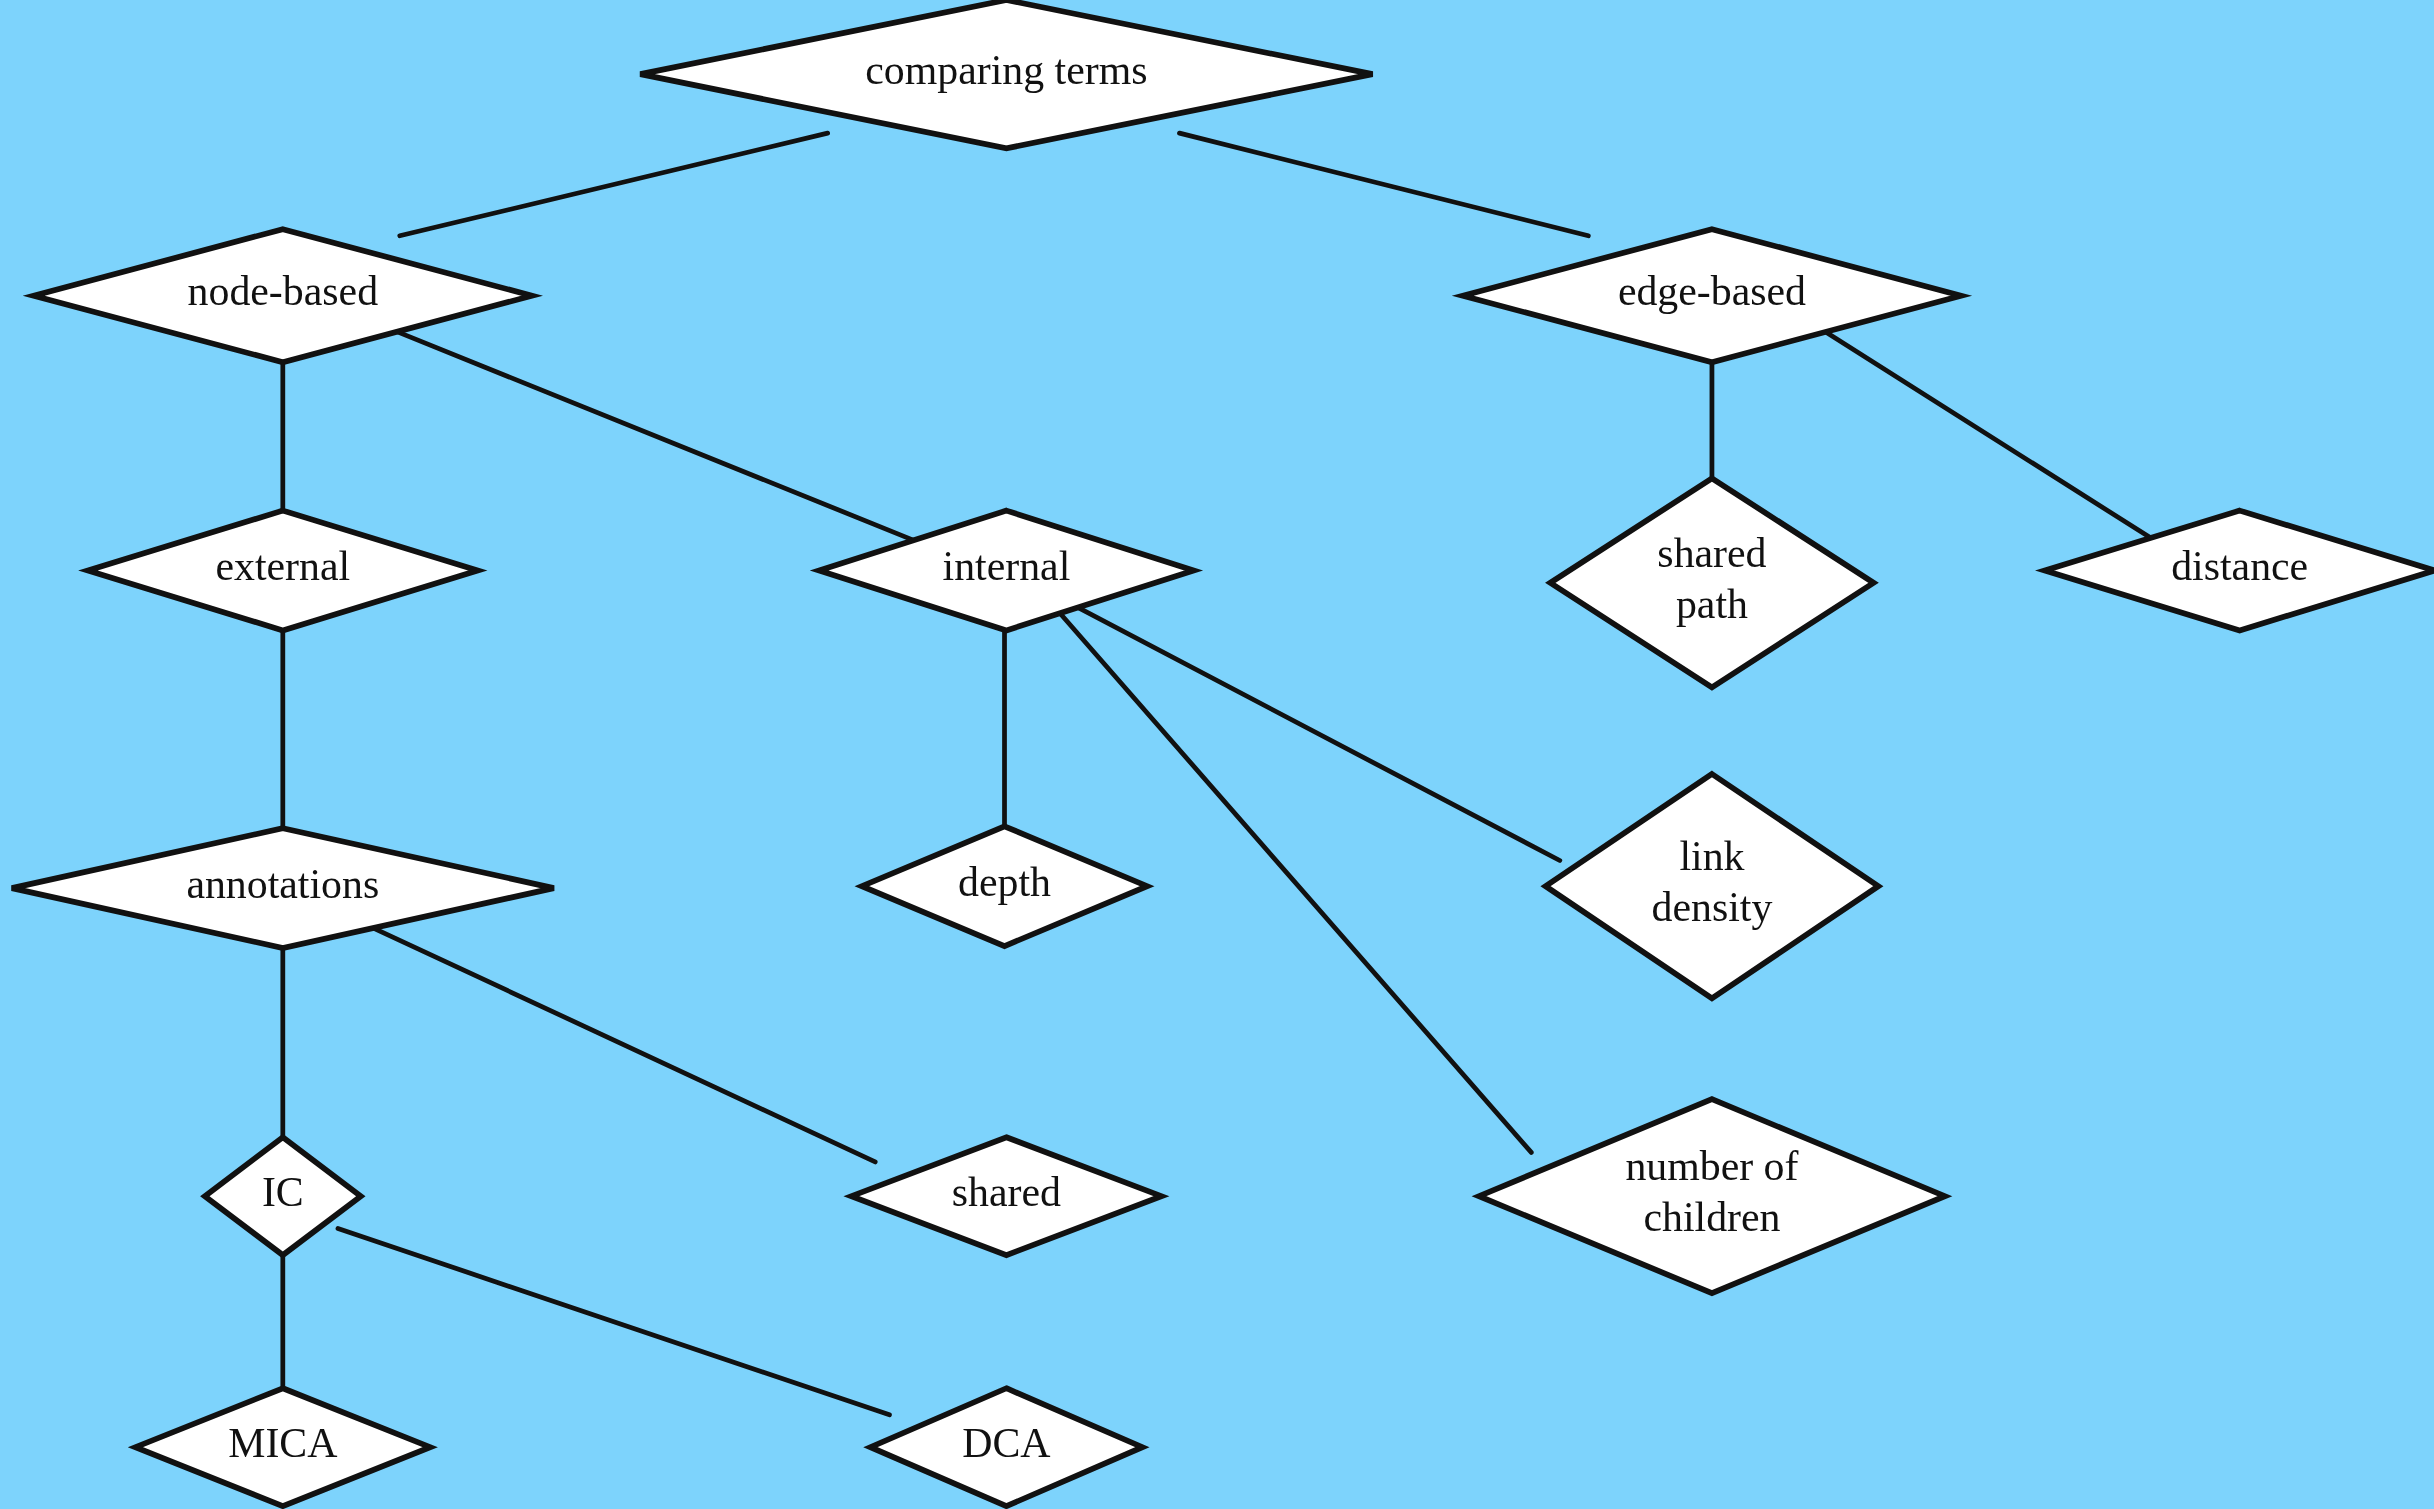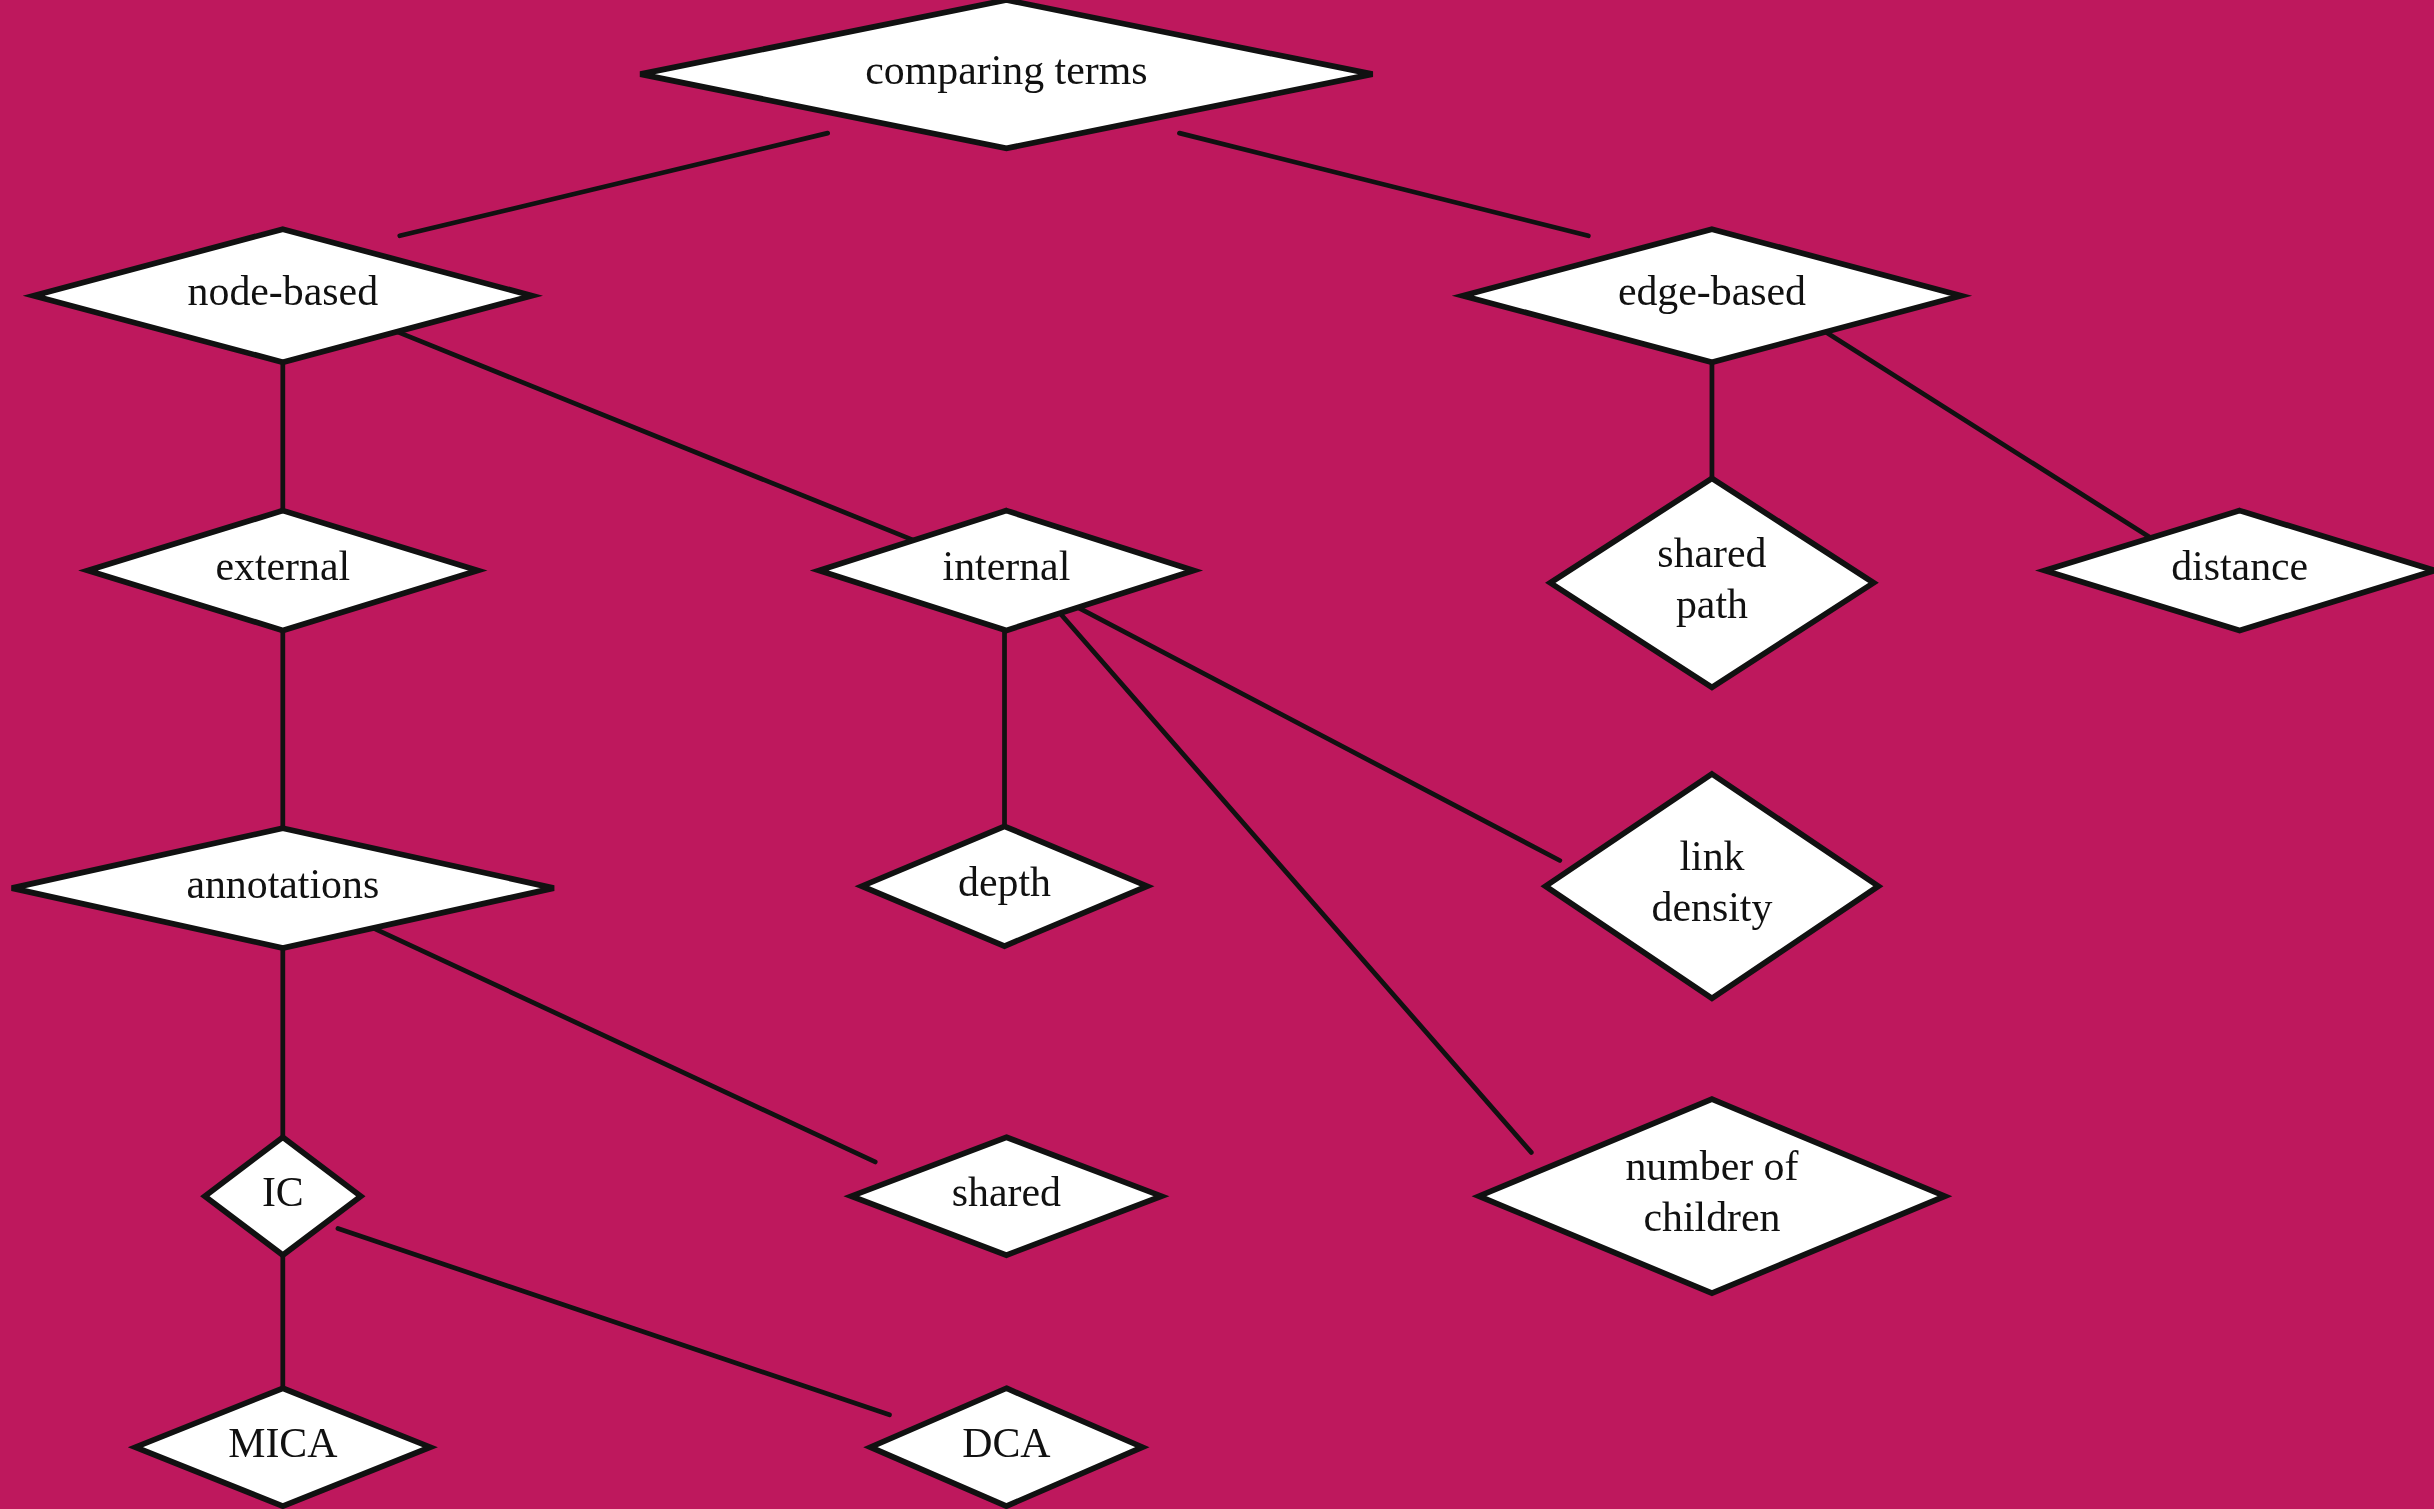--- a/index.html
+++ b/index.html
@@ -4,21 +4,21 @@
 <style>
   html, body {
     margin: 0;
     padding: 0;
     background: #ffffff;
   }
   #canvas-wrap {
     position: relative;
     width: 2435px;
     height: 1509px;
-    background: #be185d;
+    background: #7dd3fc;
     overflow: hidden;
     font-family: "Liberation Serif", "DejaVu Serif", serif;
   }
   svg#diagram {
     position: absolute;
     left: 0;
     top: 0;
     width: 2435px;
     height: 1509px;
     display: block;

